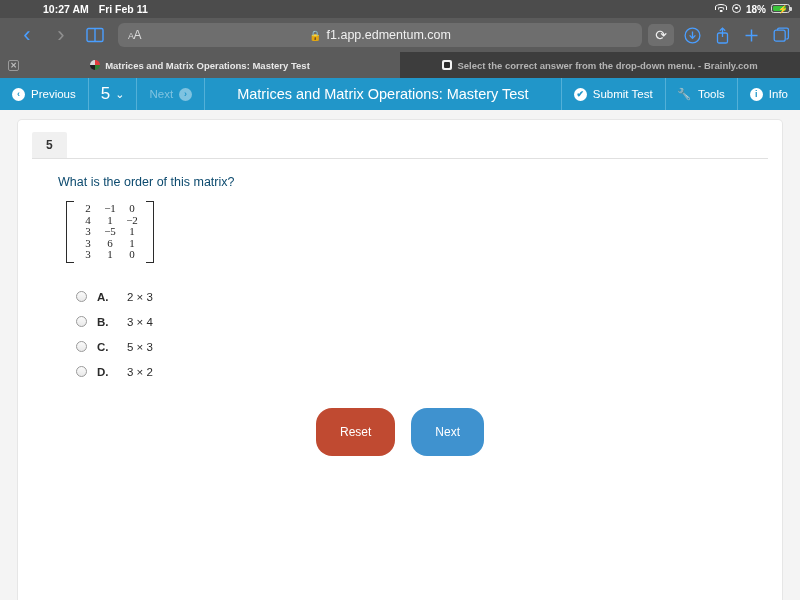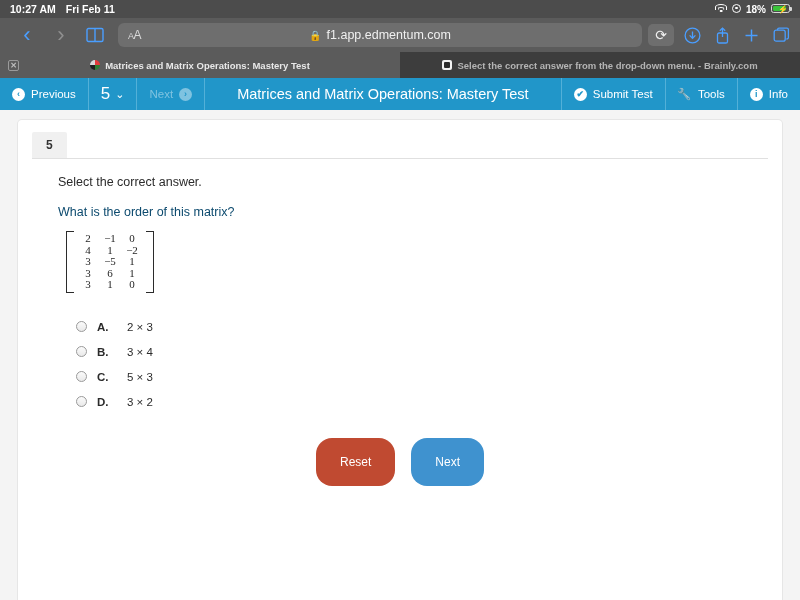--- a/index.html
+++ b/index.html
@@ -10,21 +10,21 @@
     overflow: hidden;
   }
   .screen { position: relative; width: 800px; height: 600px; background:#f4f4f4; }
 
   
   .statusbar {
     height: 18px; background: #4c4c4c; color: #ffffff;
     display: flex; align-items: center; justify-content: space-between;
     padding: 0 10px; font-size: 10.5px; font-weight: bold;
   }
-  .sb-left { display: flex; align-items: center; gap: 10px; }
+  .sb-left { display: flex; align-items: center; gap: 10px; margin-left: 33px; }
   .sb-right { display: flex; align-items: flex-start; gap: 5px; font-size: 10px;}
   .wifi-icon { display:inline-block; width:12px; height:10px; position:relative; }
   .wifi-icon i { position:absolute; left:50%; transform:translateX(-50%); border:1.3px solid #fff; border-bottom:none; border-radius:50% 50% 0 0; }
   .wifi-icon i:nth-child(1){ width:12px; height:6px; top:0; }
   .wifi-icon i:nth-child(2){ width:7px; height:3.5px; top:3px; }
   .wifi-icon i:nth-child(3){ width:2.6px; height:2.6px; top:6.2px; background:#fff; border-radius:50%; border:none; }
   .loc-icon { width:9px;height:9px;border:1.3px solid #fff;border-radius:50%;display:inline-block;position:relative; }
   .loc-icon::after{content:"";position:absolute;left:2.4px;top:2.4px;width:2.6px;height:2.6px;background:#fff;border-radius:50%;}
   .battery { width:19px;height:9.5px;border:1.2px solid #d8d8d8;border-radius:2.5px;position:relative;display:inline-block; }
   .battery::after{content:"";position:absolute;right:-3px;top:2.6px;width:1.6px;height:4px;background:#d8d8d8;border-radius:0 1px 1px 0;}
@@ -237,21 +237,20 @@
   </div>
 
   <div class="pagewrap">
     <div class="card">
 
       <div class="qtab-row">
         <div class="qtab">5</div>
       </div>
 
       <div class="qbody">
-        <div class="stem">Select the correct answer.</div>
         <div class="stem2">What is the order of this matrix?</div>
 
         <div class="matrix">
           <div class="brk l"></div>
           <div class="mgrid" id="matrix-grid">
               <span>2</span>
               <span>−1</span>
               <span>0</span>
               <span>4</span>
               <span>1</span>

